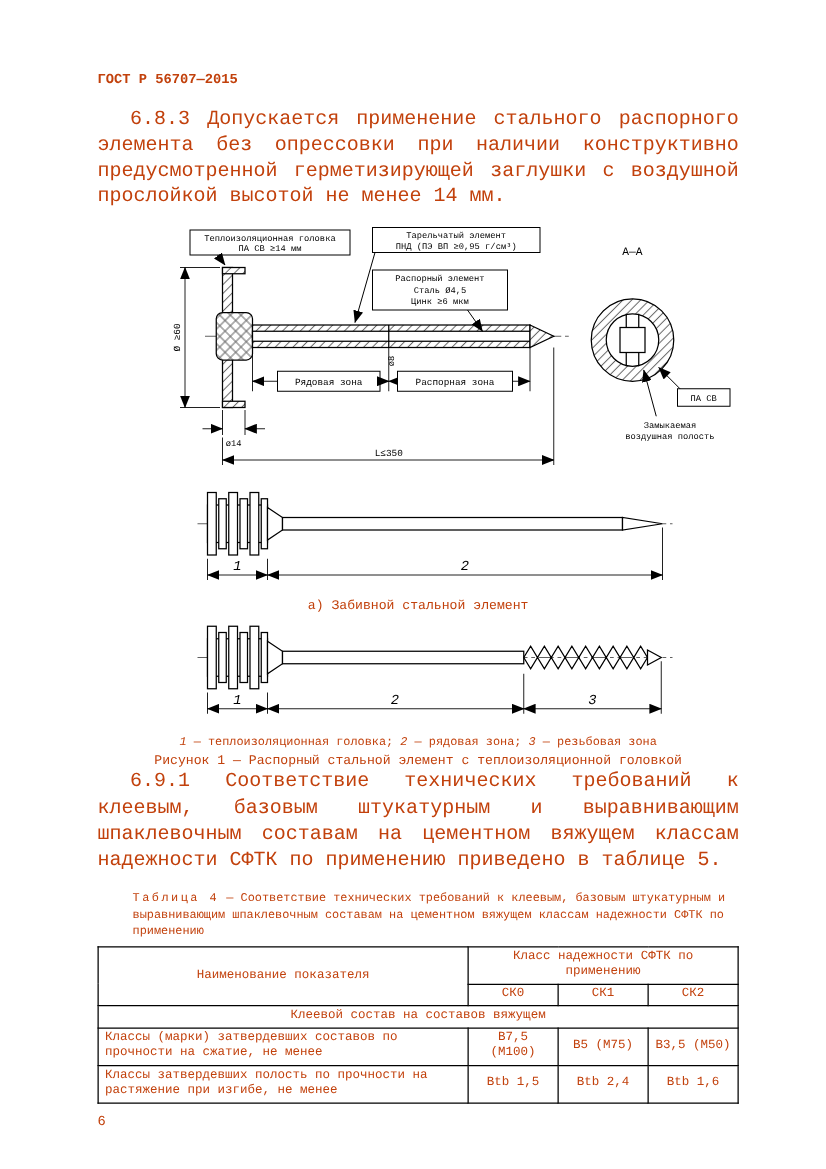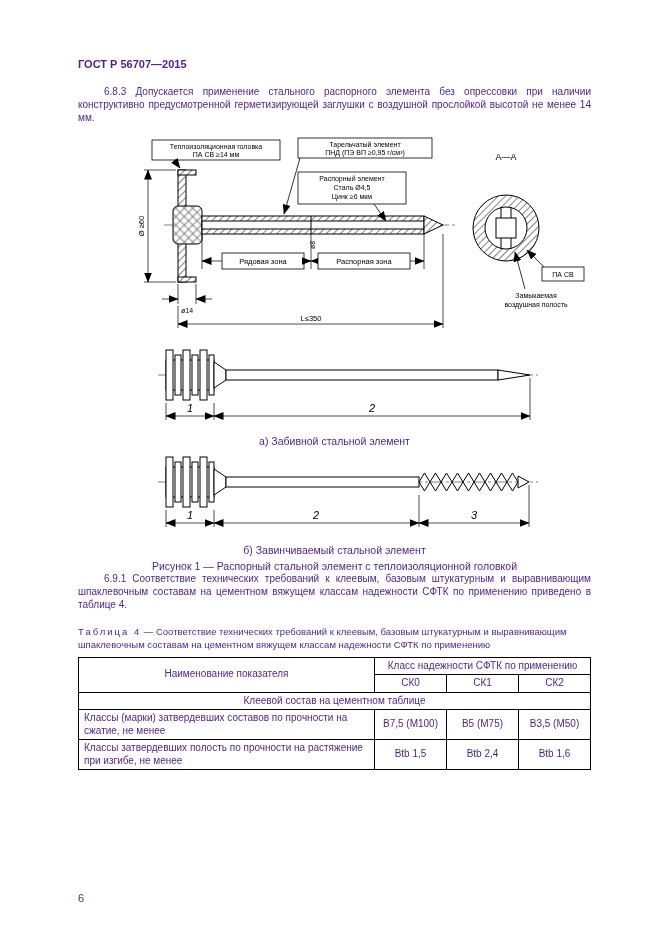--- a/index.html
+++ b/index.html
@@ -1,35 +1,35 @@
 <!DOCTYPE html>
 <html><head>
 <meta charset="utf-8">
 <style>
   * { margin:0; padding:0; box-sizing:border-box; }
   html,body { background:#ffffff; }
   .page { position:relative; width:661px; height:935px; background:#fff;
-          font-family:Liberation Sans, sans-serif; color:#4c1d95; overflow:hidden; }
+          font-family:Liberation Mono, monospace; color:#c2410c; overflow:hidden; }
   .content { position:absolute; left:78px; top:58px; width:513px; }
   .doc-header { font-size:11px; font-weight:700; margin-bottom:15px; }
-  .body-text { font-size:10px; line-height:1.3; text-align:justify; text-indent:26px; }
+  .body-text { font-size:16px; line-height:1.3; text-align:justify; text-indent:26px; }
   svg.fig { display:block; margin-left:-4px; }
   .fig1 { margin-top:12px; }
   .caption { font-size:10.5px; }
   .center { text-align:center; }
   .cap-fig1 { margin-top:38px; }
   .fig2a { margin-top:8px; }
   .capa { margin-top:3px;text-align:center; }
   .fig2b { margin-top:4px; }
   .capb { margin-top:3px; }
   .legend { font-size:9.5px; margin-top:3px; }
   .legend .num { font-style:italic; }
   .cap-fig2 { margin-top:4px; }
   .p69 { margin-top:7px; }
-  .tbl-caption { font-size:9.5px; line-height:1.35; margin-top:15px; }
+  .tbl-caption { font-size:9.5px; line-height:1.35; margin-top:15px;margin-left:28px; }
   .tbl-label { letter-spacing:2px; }
   table.table4 { border-collapse:collapse; width:513px; margin-top:5px; font-size:10px; }
   .table4 td { border:1px solid #000; padding:2px 5px; vertical-align:middle; line-height:1.25; }
   .table4 .c { text-align:center; }
   .table4 .vcol { width:72px; }
   .page-num { position:absolute; left:78px; top:892px; font-size:11px; }
   svg text { fill:#000; }
 </style>
 </head>
 <body>
@@ -214,44 +214,46 @@
         <line x1="455" y1="34" x2="455" y2="76" stroke="#000" stroke-width="0.7"></line>
         <line x1="92" y1="72" x2="140" y2="72" stroke="#000" stroke-width="0.7" marker-start="url(#a3)" marker-end="url(#a3)"></line>
         <line x1="140" y1="72" x2="345" y2="72" stroke="#000" stroke-width="0.7" marker-start="url(#a3)" marker-end="url(#a3)"></line>
         <line x1="345" y1="72" x2="455" y2="72" stroke="#000" stroke-width="0.7" marker-start="url(#a3)" marker-end="url(#a3)"></line>
         <text x="116" y="68" text-anchor="middle">1</text>
         <text x="242" y="68" text-anchor="middle">2</text>
         <text x="400" y="68" text-anchor="middle">3</text>
       </g>
     </svg>
 
-    <div class="caption center capb">б) Завинчиваемый стальной элемент</div>
-
+
+    <div class="legend center">
+      <span><span class="num">1</span><span> — теплоизоляционная головка; </span></span><span><span class="num">2</span><span> — рядовая зона; </span></span><span><span class="num">3</span><span> — резьбовая зона</span></span>
+    </div>
 
     <div class="caption center cap-fig2">Рисунок 1 — Распорный стальной элемент с теплоизоляционной головкой</div>
 
-    <p class="body-text">6.9.1 Соответствие технических требований к клеевым, базовым штукатурным и выравнивающим шпаклевочным составам на цементном вяжущем классам надежности СФТК по применению приведено в таблице 4.</p>
+    <p class="body-text">6.9.1 Соответствие технических требований к клеевым, базовым штукатурным и выравнивающим шпаклевочным составам на цементном вяжущем классам надежности СФТК по применению приведено в таблице 5.</p>
 
     <div class="tbl-caption">
       <span class="tbl-label">Таблица 4</span><span> — Соответствие технических требований к клеевым, базовым штукатурным и выравнивающим шпаклевочным составам на цементном вяжущем классам надежности СФТК по применению</span>
     </div>
 
     <table class="table4">
       <tbody>
         <tr>
           <td rowspan="2" class="c">Наименование показателя</td>
           <td colspan="3" class="c">Класс надежности СФТК по применению</td>
         </tr>
         <tr>
           <td class="c vcol">СК0</td>
           <td class="c vcol">СК1</td>
           <td class="c vcol">СК2</td>
         </tr>
         <tr>
-          <td colspan="4" class="c">Клеевой состав на цементном таблице</td>
+          <td colspan="4" class="c">Клеевой состав на составов вяжущем</td>
         </tr>
         <tr>
           <td>Классы (марки) затвердевших составов по прочности на сжатие, не менее</td>
           <td class="c">В7,5 (М100)</td>
           <td class="c">В5 (М75)</td>
           <td class="c">В3,5 (М50)</td>
         </tr>
         <tr>
           <td>Классы затвердевших полость по прочности на растяжение при изгибе, не менее</td>
           <td class="c">Вtb 1,5</td>

